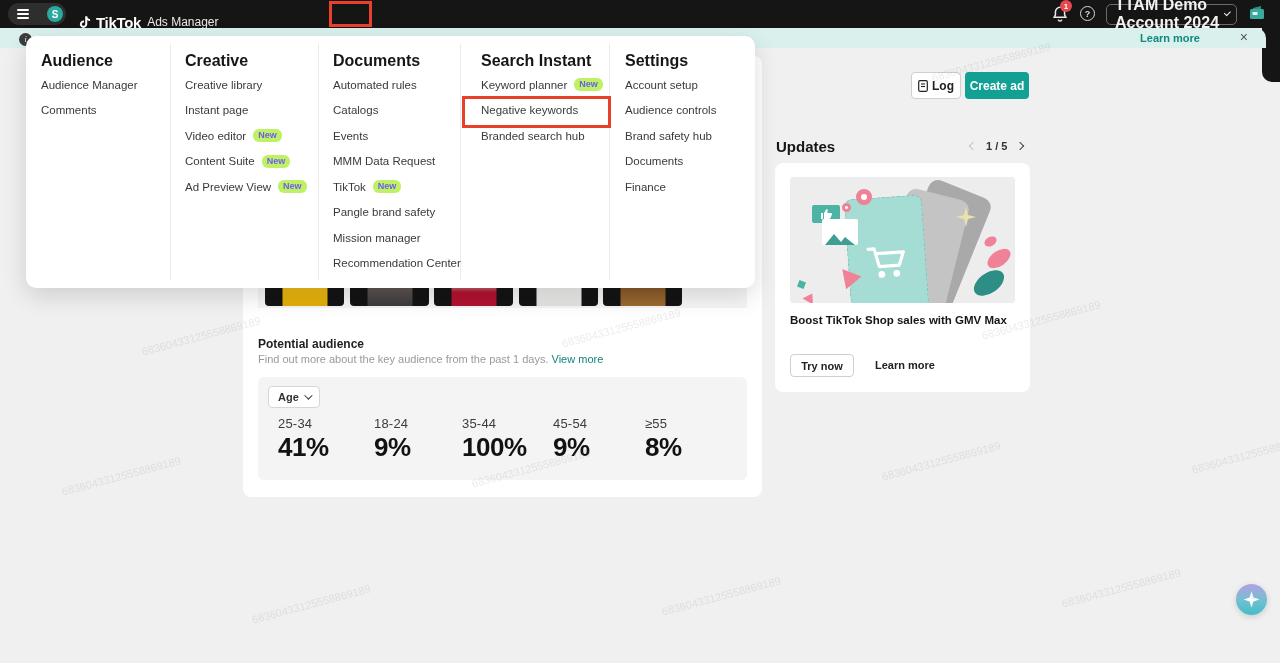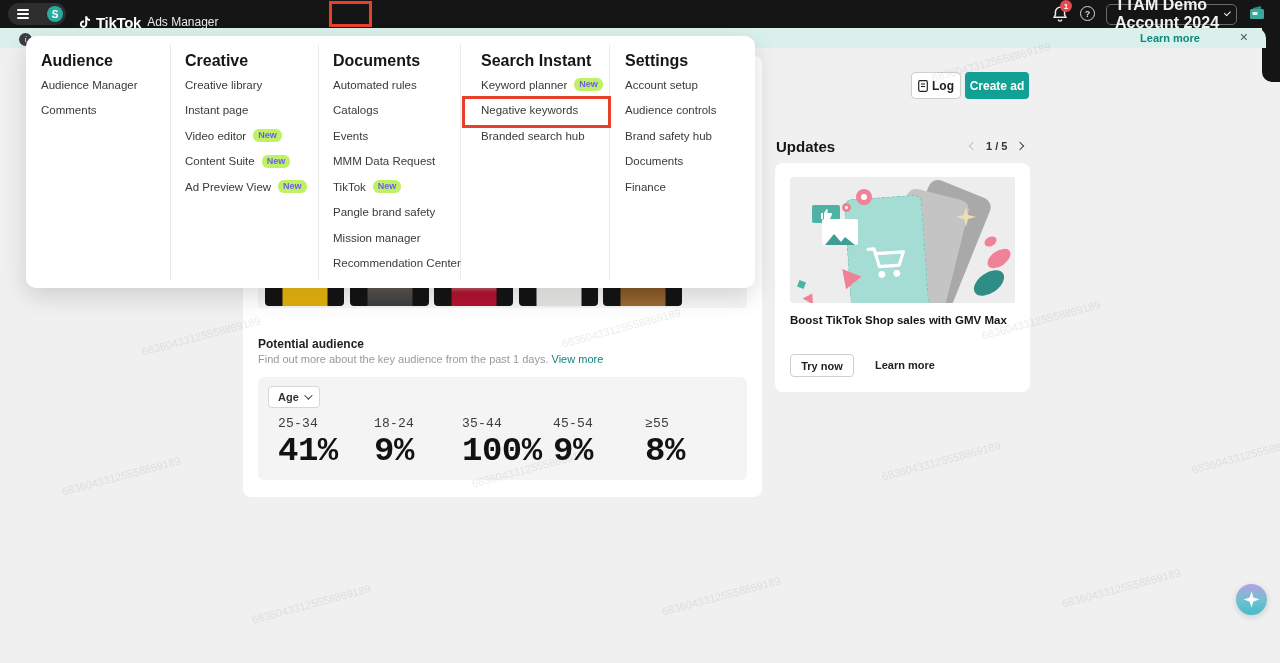--- a/index.html
+++ b/index.html
@@ -43,23 +43,23 @@
   
   #main-card { left:243px; top:56px; width:519px; height:441px; background:#fff; border-radius:8px; z-index:1; }
   #thumb-strip { left:258px; top:268px; width:489px; height:40px; background:#f5f5f6; z-index:1; }
   .thumb { position:absolute; top:281px; width:79px; height:25px; background:#141414; border-radius:4px; overflow:hidden; z-index:1; }
   .thumb-inner { position:absolute; left:50%; top:0; transform:translateX(-50%); width:45px; height:100%; }
   #pa-title { left:258px; top:337px; font-size:12px; font-weight:bold; color:#1f1f1f; z-index:1; }
   #pa-sub { left:258px; top:353px; font-size:11px; color:#9a9a9a; z-index:1; }
   .view-more { color:#12847c; cursor:pointer; }
   #stats-panel { left:258px; top:377px; width:489px; height:103px; background:#f4f4f5; border-radius:6px; z-index:1; }
   #age-btn { left:268px; top:386px; width:52px; height:22px; background:#fff; border:1px solid #d6d6d6; border-radius:4px; display:flex; align-items:center; justify-content:center; gap:5px; font-size:11px; font-weight:bold; color:#333; z-index:1; cursor:pointer; }
-  .stat-col { position:absolute; top:416px; z-index:1;font-family:Liberation Mono, monospace; }
+  .stat-col { position:absolute; top:416px; z-index:1; }
   .stat-label { font-size:13px; color:#3c3c3c; letter-spacing:0.2px; }
-  .stat-value { font-size:34px; font-weight:bold; color:#121212; letter-spacing:-0.5px; margin-top:1px; }
+  .stat-value { font-size:26px; font-weight:bold; color:#121212; letter-spacing:-0.5px; margin-top:1px; }
 
   
   #log-btn { left:911px; top:72px; width:50px; height:27px; background:#fff; border:1px solid #cfcfcf; border-radius:4px; display:flex; align-items:center; justify-content:center; gap:4px; font-size:12px; font-weight:bold; color:#222; z-index:1; cursor:pointer; }
   #create-ad-btn { left:965px; top:72px; width:64px; height:27px; background:#12a095; border-radius:4px; display:flex; align-items:center; justify-content:center; font-size:12px; font-weight:bold; color:#fff; z-index:1; cursor:pointer; }
 
   
   #updates-title { left:776px; top:138px; font-size:15px; font-weight:bold; color:#161616; z-index:1; }
   #updates-pager { left:970px; top:140px; display:flex; align-items:center; gap:10px; z-index:1; font-size:11px; font-weight:bold; color:#333; }
   #updates-card { left:775px; top:163px; width:255px; height:229px; background:#fff; border-radius:8px; z-index:1; }
   #illus { left:790px; top:177px; width:225px; height:126px; background:#ededee; border-radius:3px; overflow:hidden; z-index:1; }

